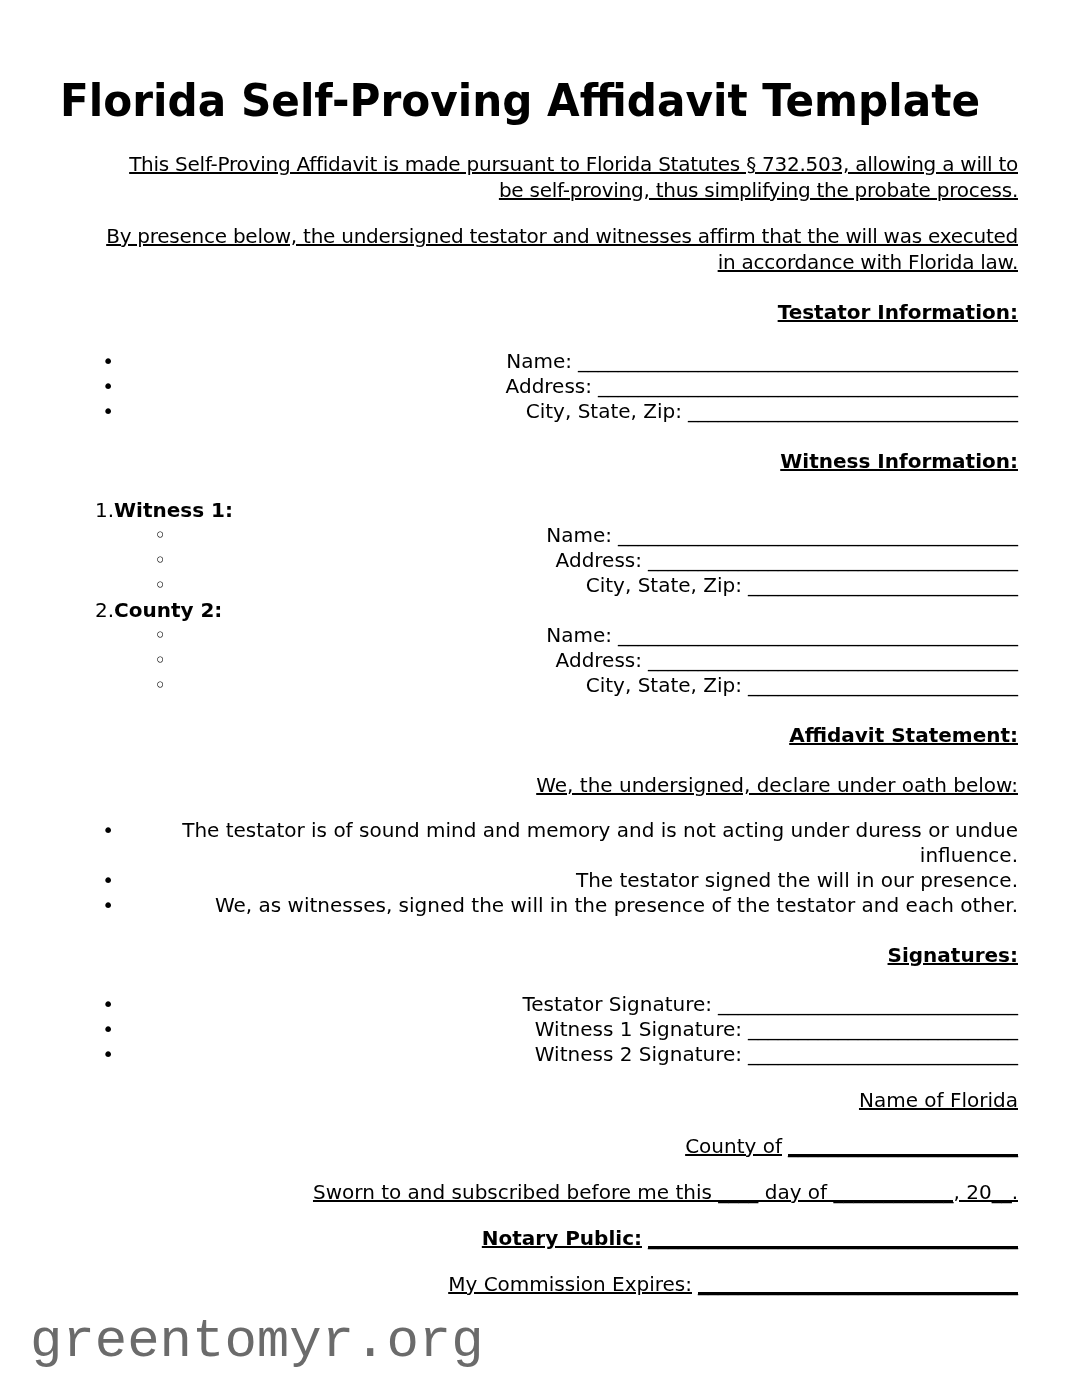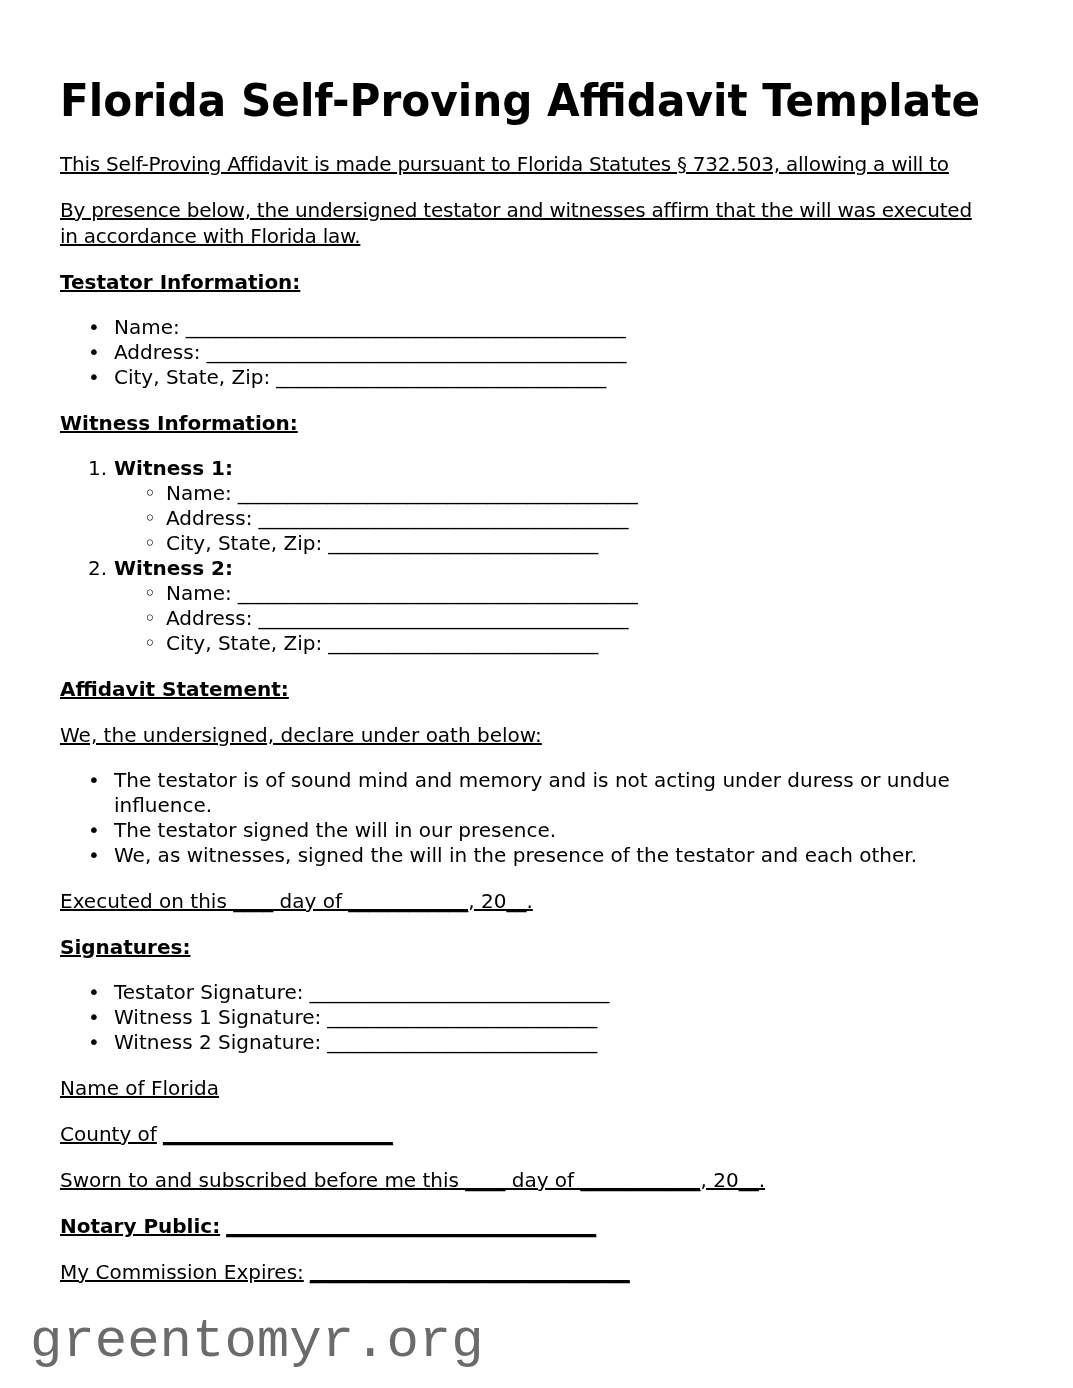--- a/index.html
+++ b/index.html
@@ -8,32 +8,33 @@
     position: relative;
     width: 1073px;
     height: 1388px;
     background: #ffffff;
     color: #000000;
     font-family: "DejaVu Sans", sans-serif;
     font-size: 20px;
     line-height: 26px;
     overflow: hidden;
     padding: 75px 55px 0 60px;
+    text-align: right;
   }
   .title {
     margin: 0 0 24px 0;
     font-size: 45px;
     line-height: 52px;
     font-weight: bold;
     white-space: nowrap;
   }
   .title-inner { display: inline-block; transform-origin: left center; }
   p { margin: 20px 0; text-decoration: underline; }
   .pline { display: block; white-space: nowrap; letter-spacing: -0.25px; }
-  .sec-heading { font-weight: bold; margin: 8px 0; }
+  .sec-heading { font-weight: bold; margin: 24px 0; }
   .list { margin: 20px 0; }
   .row { display: flex; align-items: flex-start; line-height: 25px; }
   .m1 { flex: 0 0 26px; margin-left: 28px; }
   .m2 { flex: 0 0 22px; margin-left: 84px; }
   .num { flex: 0 0 26px; margin-left: 28px; }
   .wtitle { font-weight: bold; }
   .li-text { flex: 1 1 auto; }
   .blank { margin-left: 6px; white-space: nowrap; }
   .bold { font-weight: bold; }
   .watermark {
@@ -49,20 +50,21 @@
 </style>
 </head>
 <body>
 
 <div class="page">
 
   <h1 class="title"><span class="title-inner" style="transform: scaleX(0.937609);">Florida Self-Proving Affidavit Template</span></h1>
 
   <p>
     <span class="pline">This Self-Proving Affidavit is made pursuant to Florida Statutes § 732.503, allowing a will to</span>
+    <span class="pline">be self-proving, thus simplifying the probate process.</span>
   </p>
 
   <p>
     <span class="pline">By presence below, the undersigned testator and witnesses affirm that the will was executed</span>
     <span class="pline">in accordance with Florida law.</span>
   </p>
 
   <p class="sec-heading">Testator Information:</p>
 
   <div class="list">
@@ -99,21 +101,21 @@
       </div>
       <div class="row">
         <span class="m2">◦</span>
         <span class="li-text"><span>City, State, Zip:</span><span class="blank">___________________________</span></span>
       </div>
     </div>
 
     <div>
       <div class="row">
         <span class="num">2.</span>
-        <span class="wtitle">Witness 2:</span>
+        <span class="wtitle">County 2:</span>
       </div>
       <div class="row">
         <span class="m2">◦</span>
         <span class="li-text"><span>Name:</span><span class="blank">________________________________________</span></span>
       </div>
       <div class="row">
         <span class="m2">◦</span>
         <span class="li-text"><span>Address:</span><span class="blank">_____________________________________</span></span>
       </div>
       <div class="row">
@@ -136,21 +138,20 @@
     <div class="row">
       <span class="m1">•</span>
       <span class="li-text">The testator signed the will in our presence.</span>
     </div>
     <div class="row">
       <span class="m1">•</span>
       <span class="li-text">We, as witnesses, signed the will in the presence of the testator and each other.</span>
     </div>
   </div>
 
-  <p>Executed on this ____ day of ____________, 20__.</p>
 
   <p class="sec-heading">Signatures:</p>
 
   <div class="list">
     <div class="row">
       <span class="m1">•</span>
       <span class="li-text"><span>Testator Signature:</span><span class="blank">______________________________</span></span>
     </div>
     <div class="row">
       <span class="m1">•</span>

